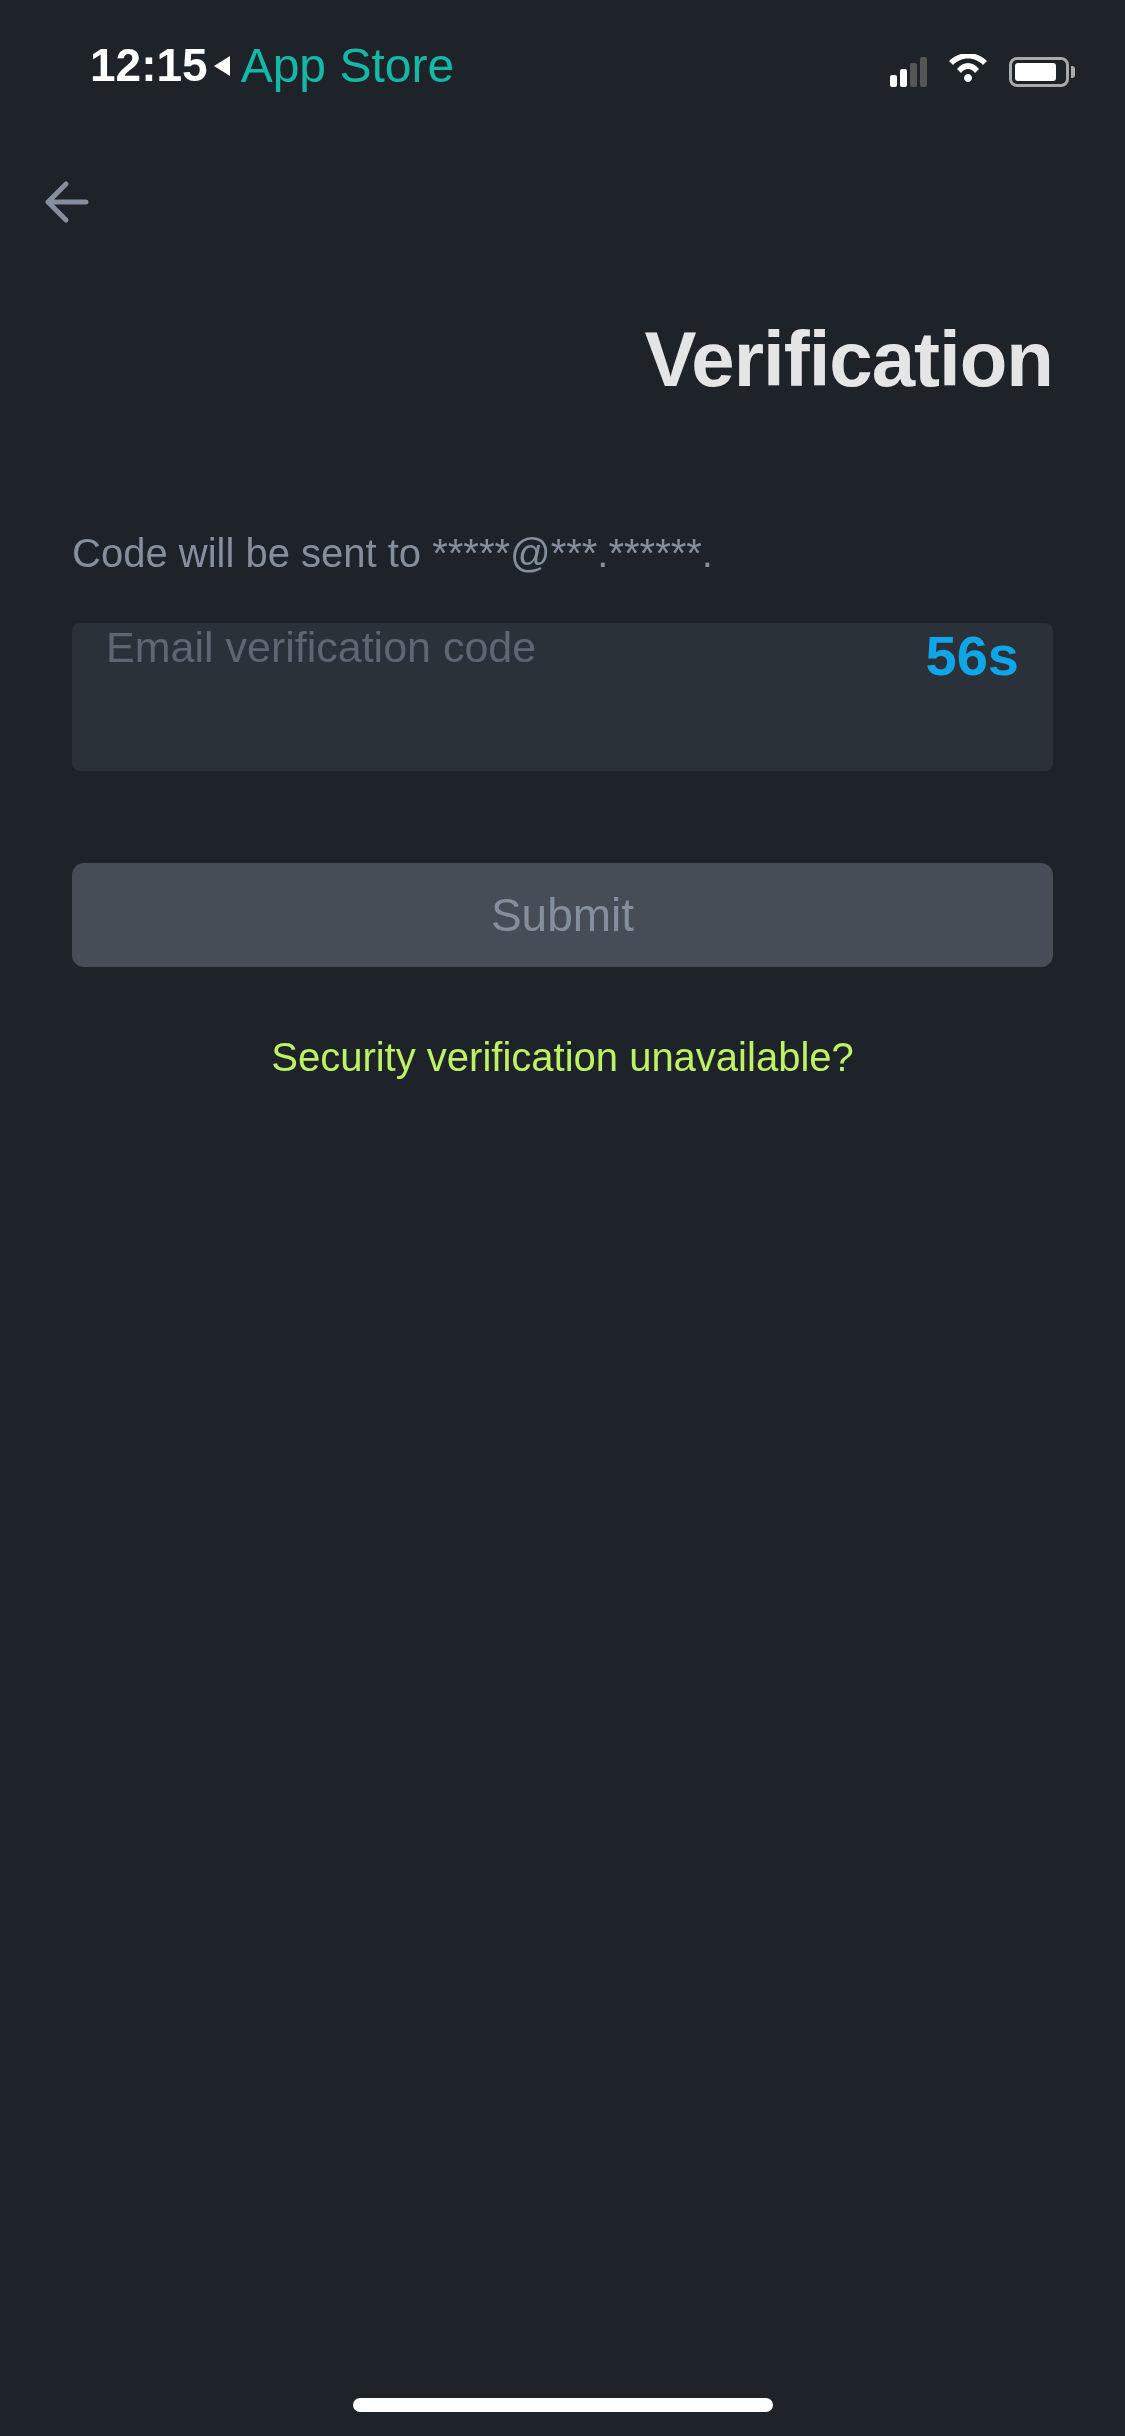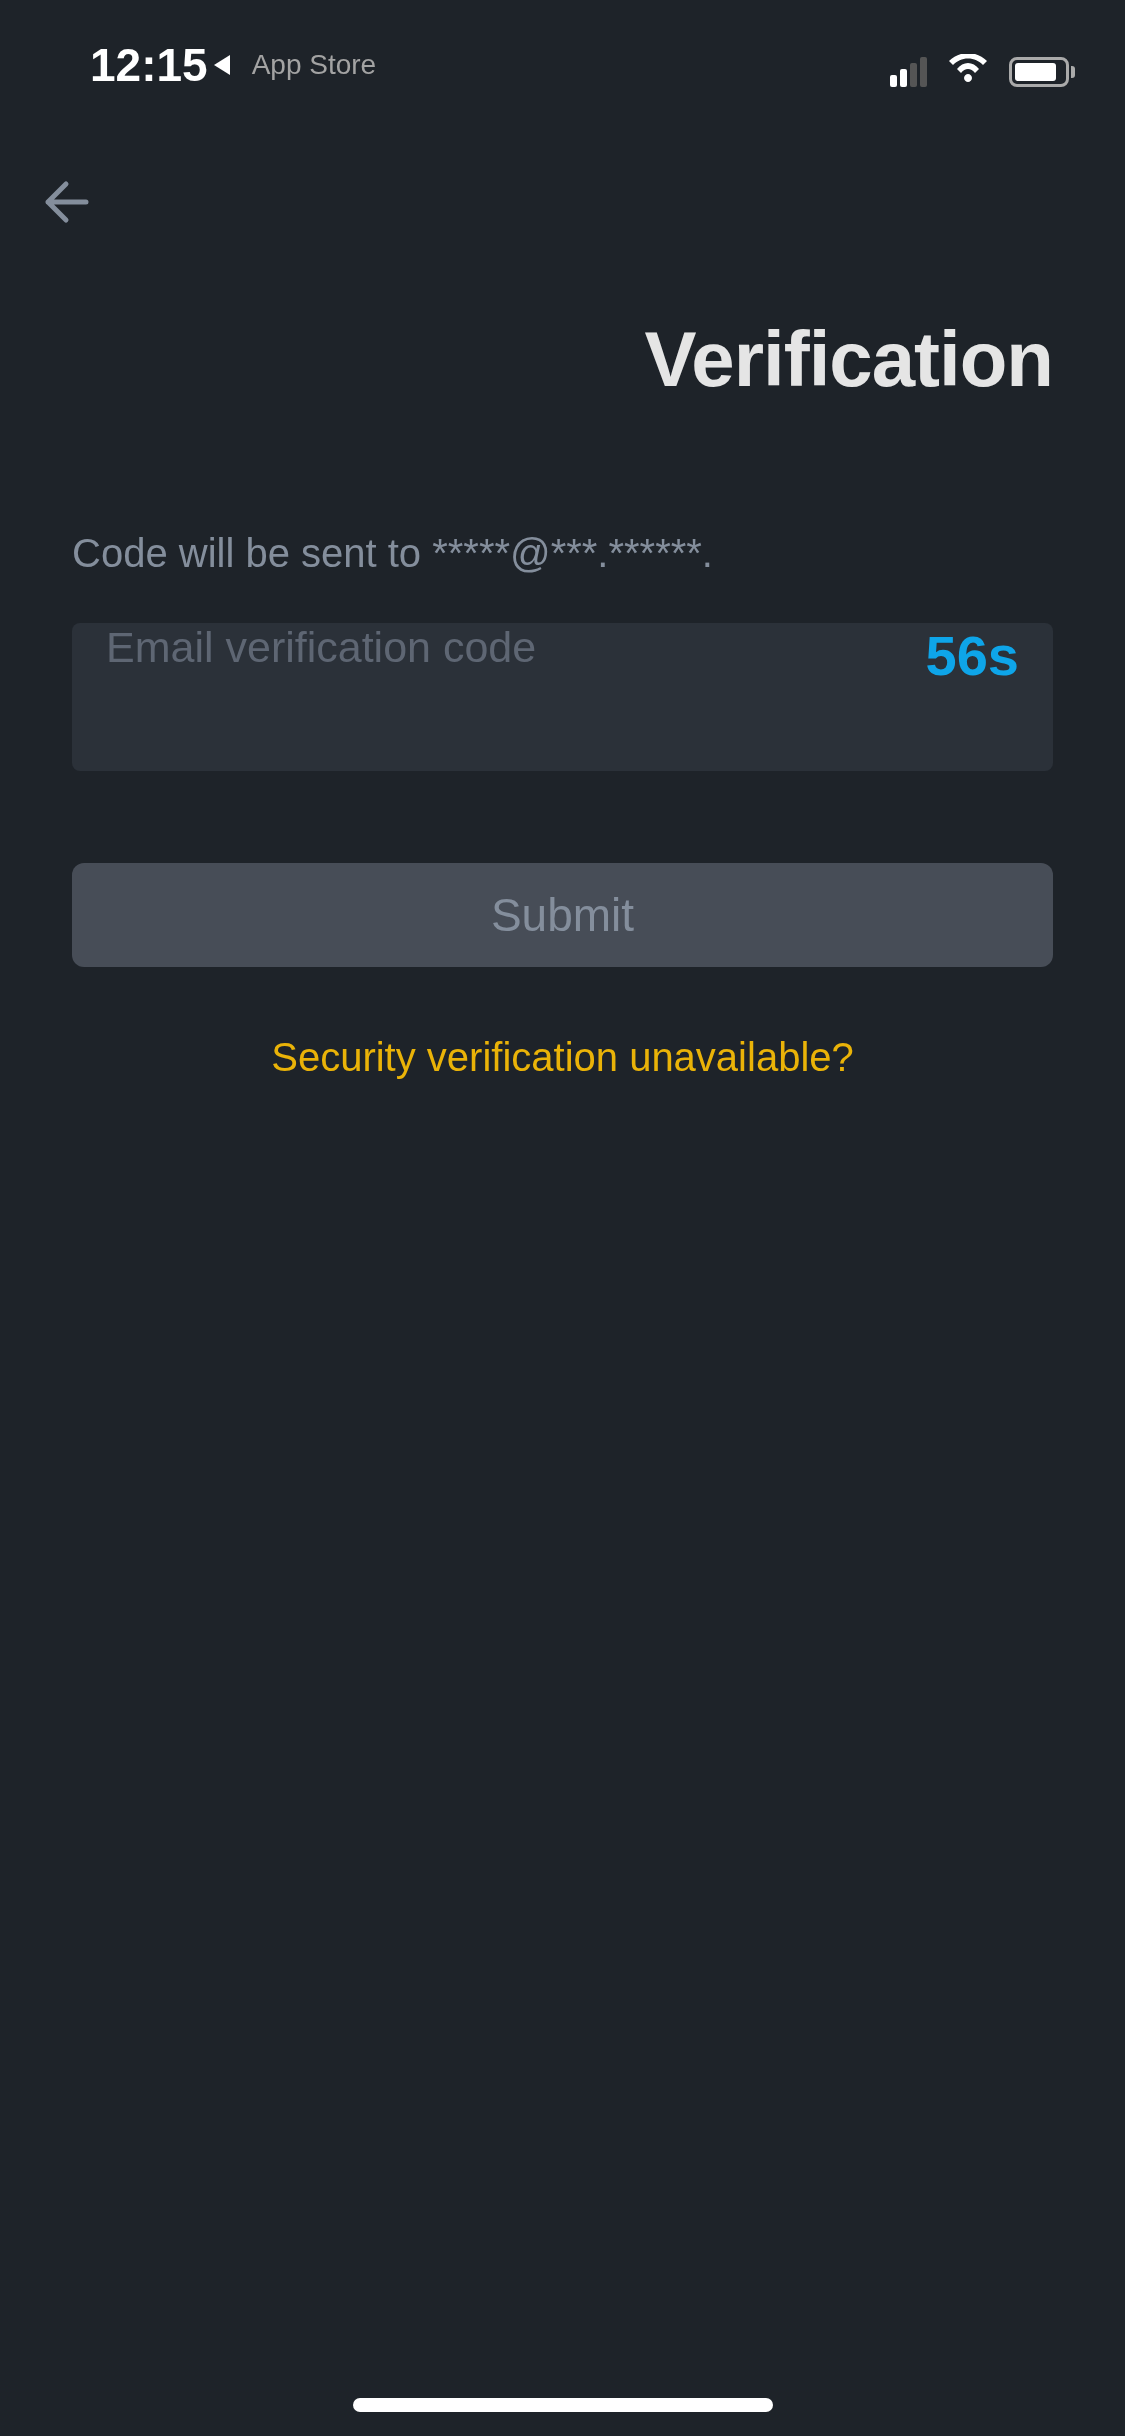--- a/index.html
+++ b/index.html
@@ -35,23 +35,23 @@
     .status-time {
       font-size: 46px;
       font-weight: 600;
       color: #fff;
       padding-left: 40px;
     }
     
     .status-back-app {
       display: flex;
       align-items: center;
-      gap: 20px;
-      font-size: 28px;
-      color: #a3a3a3;
+      gap: 9px;
+      font-size: 48px;
+      color: #14b8a6;
       cursor: pointer;
     }
     
     .status-right {
       display: flex;
       align-items: center;
       gap: 20px;
       padding-top: 16px;
     }
     
@@ -177,21 +177,21 @@
       font-weight: 500;
       color: #848e9c;
       cursor: pointer;
     }
     
     .help-link {
       margin-top: 68px;
       text-align: center;
       font-size: 40px;
       font-weight: 500;
-      color: #eab308;
+      color: #bef264;
       cursor: pointer;
     }
     
     
     .home-indicator {
       position: absolute;
       bottom: 24px;
       left: 50%;
       transform: translateX(-50%);
       width: 420px;

